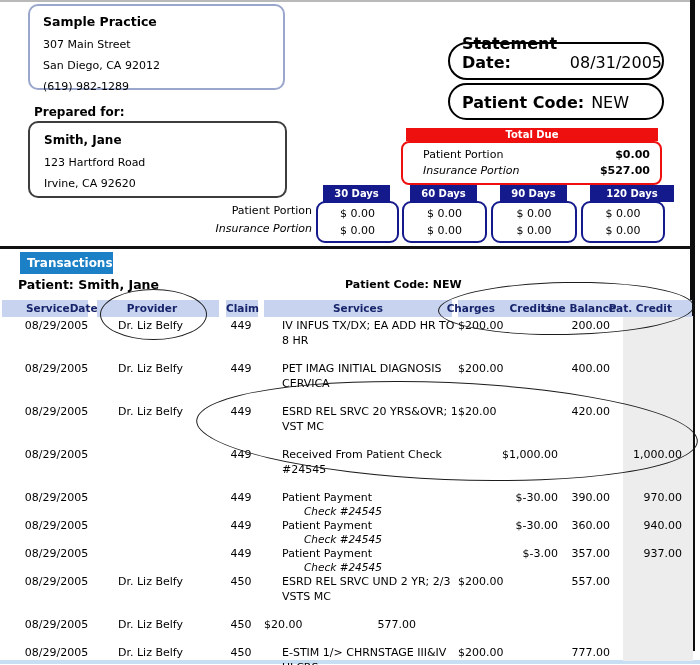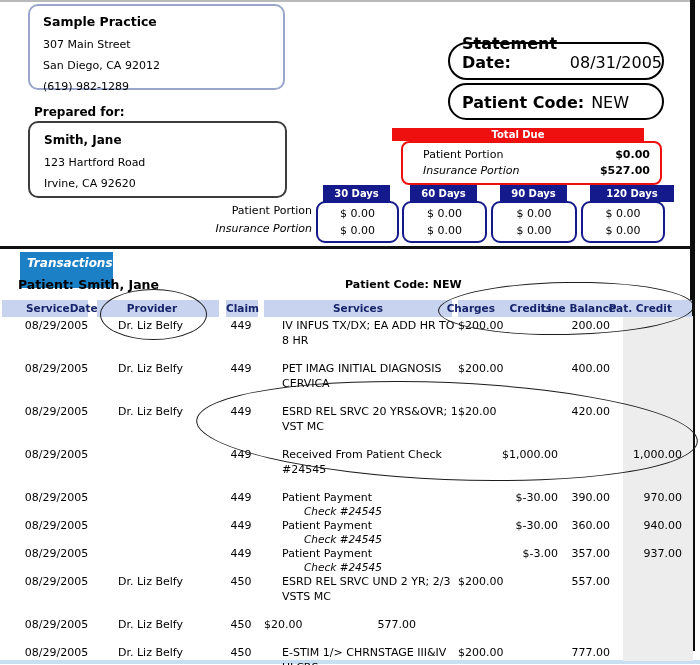--- a/index.html
+++ b/index.html
@@ -22,39 +22,39 @@
                 padding:10px 0 0 14px;box-sizing:border-box;}
   .prepared-name{font-weight:bold;font-size:12px;margin-bottom:9px;}
   
   .stmt-box,.code-box{width:216px;height:38px;border:2.5px solid #000;border-radius:19px;box-sizing:border-box;
         display:flex;align-items:flex-end;padding:0 0 6px 12px;font-size:16px;background:#fff;}
   .stmt-box{left:448px;top:42px;}
   .code-box{left:448px;top:83px;height:37px;}
   .blabel{font-weight:bold;}
   .bval{margin-left:7px;}
   
-  .totaldue-bar{left:392px;top:128px;width:252px;height:13px;background:#ee0f0f;color:#fff;
+  .totaldue-bar{left:406px;top:128px;width:252px;height:13px;background:#ee0f0f;color:#fff;
         font-weight:bold;font-size:10px;text-align:center;line-height:13px;}
   .totaldue-box{left:401px;top:141px;width:261px;height:44px;border:2.5px solid #ee0f0f;border-radius:8px;
         box-sizing:border-box;background:#fff;padding-top:4px;font-size:11px;}
   .td-row{display:flex;line-height:16px;padding:0 10px 0 20px;}
   .td-row .lbl{flex:1;}
   .td-row .amt{font-weight:bold;}
   .italic{font-style:italic;}
   
   .aging-lbl{width:150px;text-align:right;font-size:11px;}
   .aging-tab{top:185px;height:17px;background:#141a8c;color:#fff;font-weight:bold;font-size:10px;
         text-align:center;line-height:17px;}
   .aging-box{top:201px;height:42px;border:2.5px solid #141a8c;border-radius:9px;box-sizing:border-box;
         background:#fff;text-align:center;font-size:11px;line-height:17px;padding-top:2px;}
   
   .separator{left:0;top:246px;width:692px;height:2.5px;background:#111;}
   
-  .trans-tab{left:20px;top:252px;width:93px;height:36px;background:#1b80c5;color:#fff;font-weight:bold;
-        font-size:12px;line-height:22px;padding-left:7px;box-sizing:border-box;cursor:pointer;font-style:italic;}
+  .trans-tab{left:20px;top:252px;width:93px;height:22px;background:#1b80c5;color:#fff;font-weight:bold;
+        font-size:12px;line-height:22px;padding-left:7px;box-sizing:border-box;cursor:pointer;}
   .patient-line{left:18px;top:277px;font-size:12.5px;font-weight:bold;}
   .pcode-line{left:345px;top:278px;font-size:11px;font-weight:bold;}
   
   .gray-stripe{left:623px;top:316px;width:70px;height:345px;background:#ededed;}
   .thead{left:2px;top:300px;height:17px;display:flex;font-size:10.5px;font-weight:bold;color:#17246b;
         line-height:17px;white-space:nowrap;}
   .hcell{background:#c7d3ef;height:17px;box-sizing:border-box;text-align:center;}
   .hgap{height:17px;}
   .hnum{display:flex;justify-content:flex-end;background:#c7d3ef;}
   .tbody{left:2px;top:318px;width:690px;}

